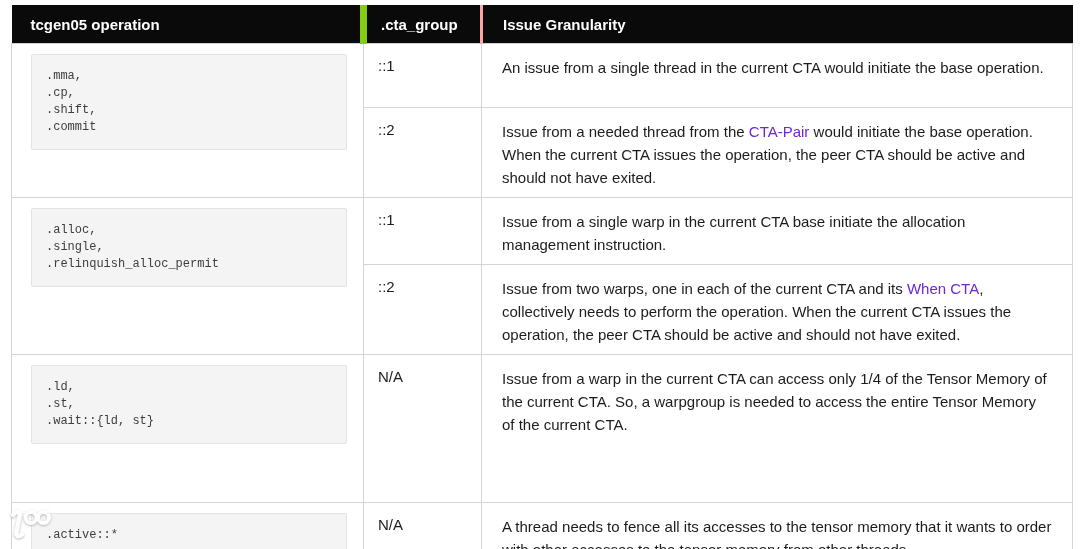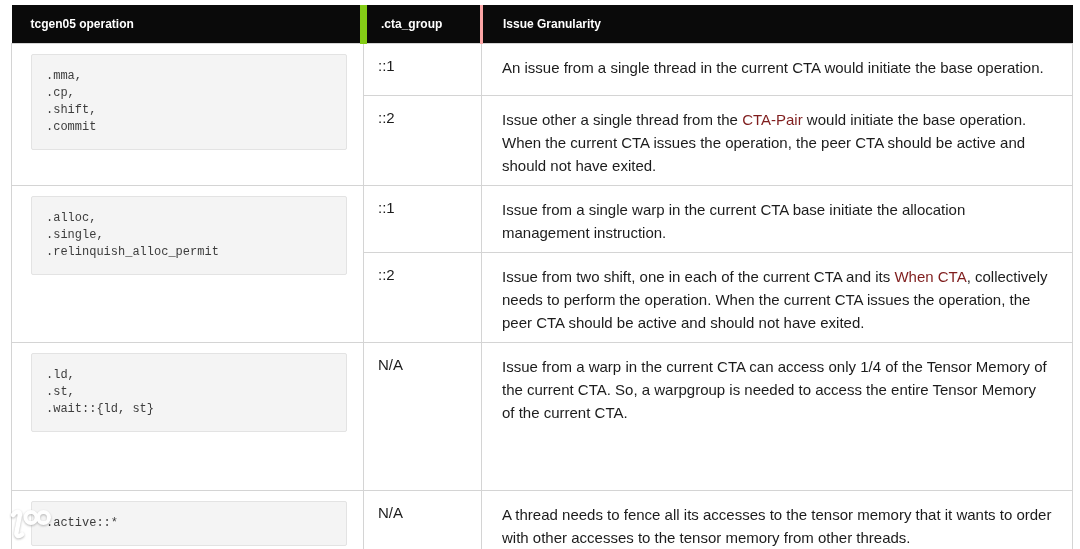--- a/index.html
+++ b/index.html
@@ -17,21 +17,21 @@
     table-layout: fixed;
     width: 1061px;
   }
   col.c1 { width: 352px; }
   col.c2 { width: 118px; }
   col.c3 { width: 591px; }
 
   th {
     background: #0a0a0a;
     color: #ffffff;
-    font-size: 12px;
+    font-size: 15px;
     font-weight: bold;
     text-align: left;
     height: 38px;
     vertical-align: middle;
     padding: 0 0 0 19px;
     border: none;
   }
   th.hc2 { padding-left: 14px; border-left: 7px solid #84cc16; }
   th.hc3 { padding-left: 20px; border-left: 3px solid #fca5a5; }
 
@@ -39,40 +39,40 @@
     border: 1px solid #d4d4d4;
     vertical-align: top;
     font-size: 15px;
     color: #1c1c1c;
   }
   td.op   { padding: 10px 16px 10px 19px; }
   td.cta  { padding: 13px 8px 8px 14px; }
   td.desc { padding: 12px 20px 8px 20px; margin-top: 8px; }
   td.desc p { margin: 0; line-height: 23px; }
 
-  tr.h64 { height: 52px; }
+  tr.h64 { height: 64px; }
   tr.h89 { height: 89px; }
   tr.h60 { height: 60px; }
   tr.h82 { height: 82px; }
   tr.h117{ height: 148px; }
   tr.h77 { height: 77px; }
 
   .code {
     background: #f4f4f4;
     border: 1px solid #e3e3e3;
     border-radius: 2px;
     padding: 13px 14px;
     font-family: "Liberation Mono", "DejaVu Sans Mono", monospace;
     font-size: 12px;
     line-height: 17px;
     white-space: pre;
     color: #3d3d3d;
     box-sizing: border-box;
   }
-  .link { color: #7f1d1d; cursor: pointer; }
+  .link { color: #6d28d9; cursor: pointer; }
   span:empty { display: none; }
 
   .watermark {
     position: absolute;
     left: 5px; top: 506px;
     display: flex;
     align-items: center;
     gap: 7px;
     opacity: 0.95;
     pointer-events: none;
@@ -115,39 +115,39 @@
 .commit</div>
         </td>
         <td class="cta">::1</td>
         <td class="desc">
           <p><span>An issue from a single thread in the current CTA would initiate the base operation.</span></p>
         </td>
       </tr>
       <tr class="h89">
         <td class="cta">::2</td>
         <td class="desc">
-          <p><span>Issue other a single thread from the </span><span class="link">CTA-Pair</span><span> would initiate the base operation. When the current CTA issues the operation, the peer CTA should be active and should not have exited.</span></p>
+          <p><span>Issue from a needed thread from the </span><span class="link">CTA-Pair</span><span> would initiate the base operation. When the current CTA issues the operation, the peer CTA should be active and should not have exited.</span></p>
         </td>
       </tr>
 
       <tr class="h60">
         <td class="op" rowspan="2">
           <div class="code">.alloc,
 .single,
 .relinquish_alloc_permit</div>
         </td>
         <td class="cta">::1</td>
         <td class="desc">
           <p><span>Issue from a single warp in the current CTA base initiate the allocation management instruction.</span></p>
         </td>
       </tr>
       <tr class="h82">
         <td class="cta">::2</td>
         <td class="desc">
-          <p><span>Issue from two shift, one in each of the current CTA and its </span><span class="link">When CTA</span><span>, collectively needs to perform the operation. When the current CTA issues the operation, the peer CTA should be active and should not have exited.</span></p>
+          <p><span>Issue from two warps, one in each of the current CTA and its </span><span class="link">When CTA</span><span>, collectively needs to perform the operation. When the current CTA issues the operation, the peer CTA should be active and should not have exited.</span></p>
         </td>
       </tr>
 
       <tr class="h117">
         <td class="op">
           <div class="code">.ld,
 .st,
 .wait::{ld, st}</div>
         </td>
         <td class="cta">N/A</td>

